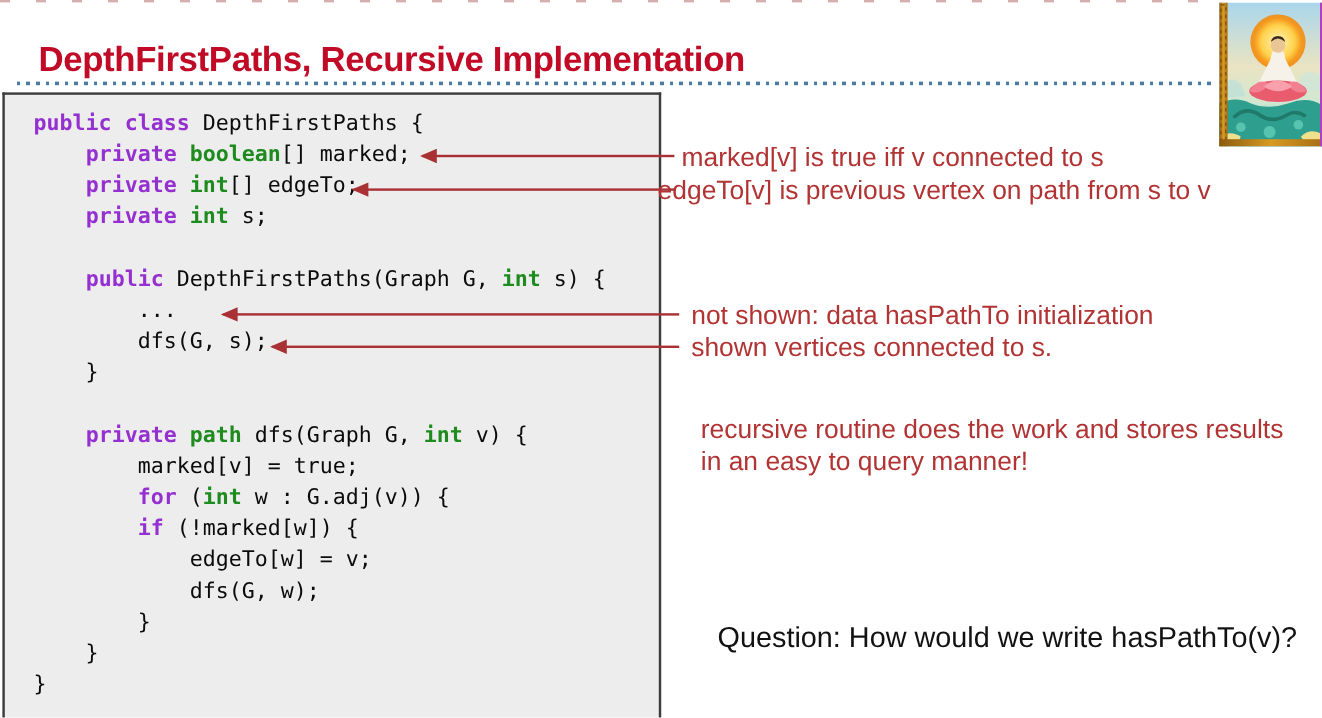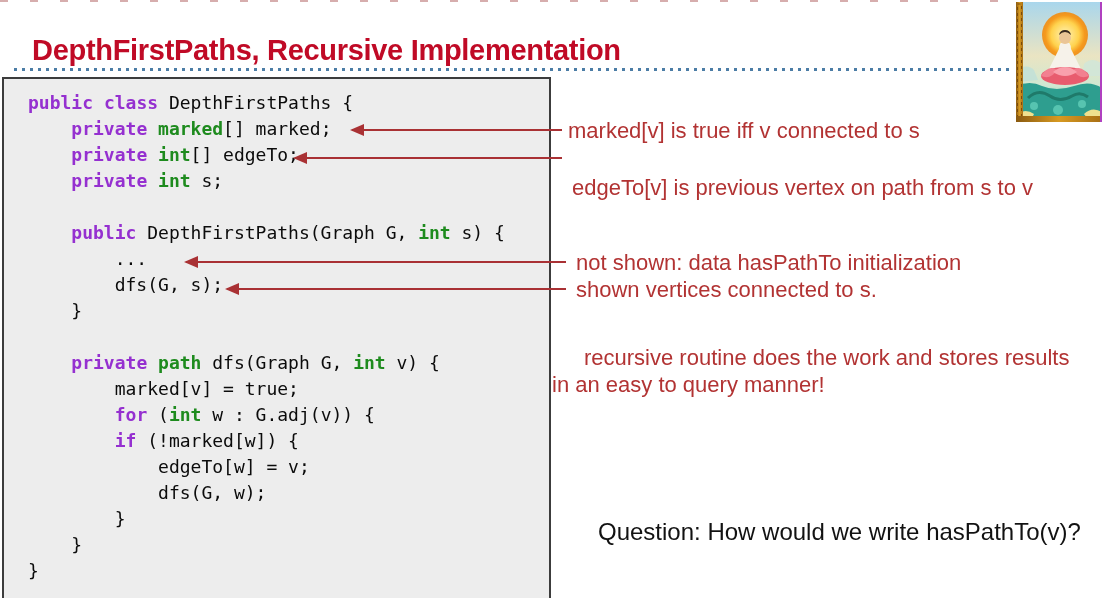--- a/index.html
+++ b/index.html
@@ -55,21 +55,21 @@
 <body>
 
 <div class="top-dashes"></div>
 
 <h1 class="slide-title">DepthFirstPaths, Recursive Implementation</h1>
 
 <div class="dotted-rule"></div>
 
 <div class="code-box">
   <pre><span class="kw">public</span> <span class="kw">class</span> DepthFirstPaths {
-    <span class="kw">private</span> <span class="ty">marked</span>[] marked;
+    <span class="kw">private</span> <span class="ty">boolean</span>[] marked;
     <span class="kw">private</span> <span class="ty">int</span>[] edgeTo;
     <span class="kw">private</span> <span class="ty">int</span> s;
 
     <span class="kw">public</span> DepthFirstPaths(Graph G, <span class="ty">int</span> s) {
         ...
         dfs(G, s);
     }
 
     <span class="kw">private</span> <span class="ty">path</span> dfs(Graph G, <span class="ty">int</span> v) {
         marked[v] = true;
@@ -89,25 +89,25 @@
     <span class="head"></span>
   </div>
 <div class="arrow" style="left:186px;top:261px;width:380px;">
     <span class="head"></span>
   </div>
 <div class="arrow" style="left:227px;top:288px;width:339px;">
     <span class="head"></span>
   </div>
 
 <div class="note" style="left:568px;top:117px;">marked[v] is true iff v connected to s</div>
-<div class="note" style="left:572px;top:145px;margin-top:29px;">edgeTo[v] is previous vertex on path from s to v</div>
+<div class="note" style="left:548px;top:145px;">edgeTo[v] is previous vertex on path from s to v</div>
 <div class="note" style="left:576px;top:249px;">not shown: data hasPathTo initialization</div>
 <div class="note" style="left:576px;top:276px;">shown vertices connected to s.</div>
 <div class="note" style="left:584px;top:344px;">recursive routine does the work and stores results</div>
-<div class="note" style="left:552px;top:371px;text-align:center;">in an easy to query manner!</div>
+<div class="note" style="left:584px;top:371px;text-align:center;">in an easy to query manner!</div>
 
 <div class="question">Question: How would we write hasPathTo(v)?</div>
 
 <svg class="artwork" viewBox="0 0 86 120" aria-hidden="true">
   <defs>
     <linearGradient id="sky" x1="0" y1="0" x2="0" y2="1">
       <stop offset="0" stop-color="#A9D6EC"></stop>
       <stop offset="0.45" stop-color="#EAE4C2"></stop>
       <stop offset="0.7" stop-color="#CFE8D2"></stop>
       <stop offset="1" stop-color="#35A093"></stop>

